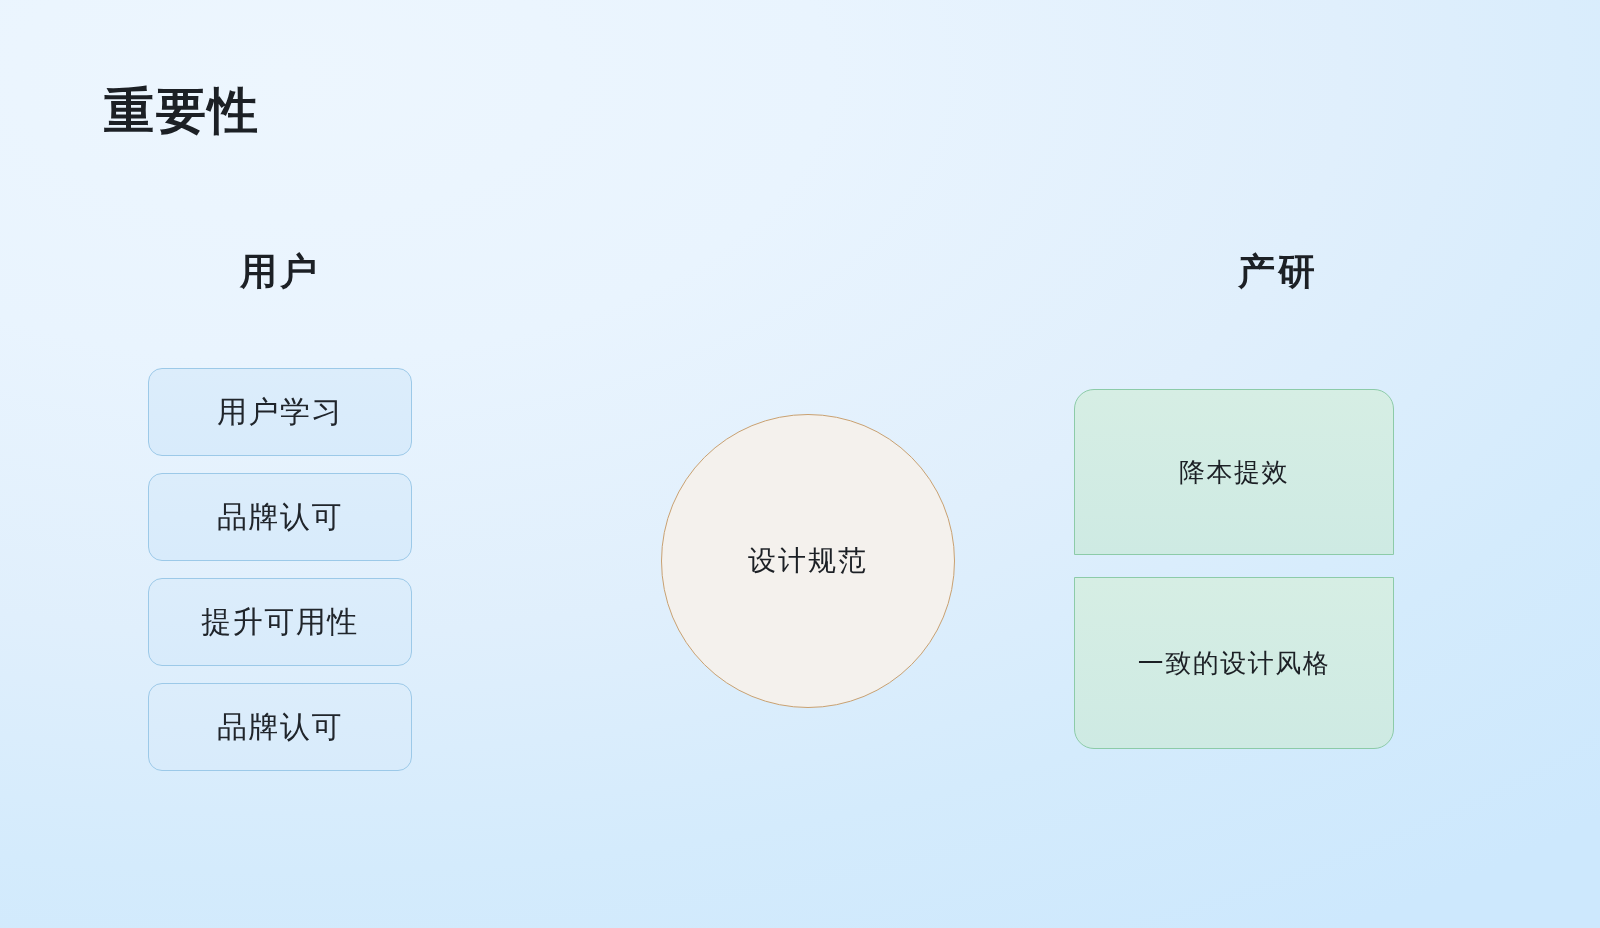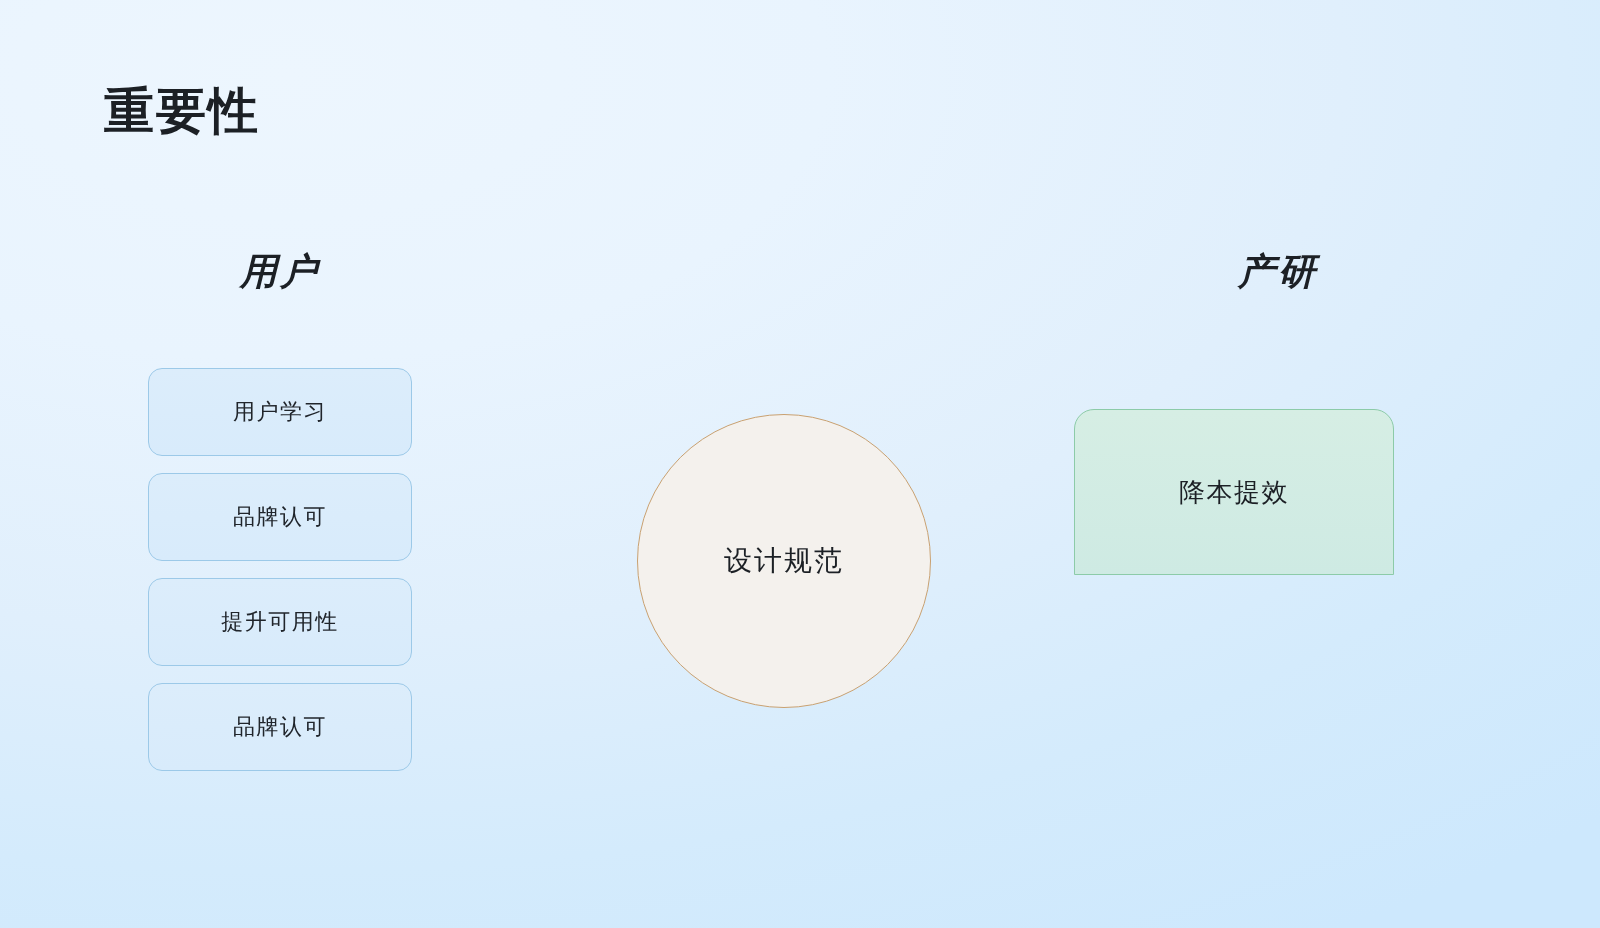--- a/index.html
+++ b/index.html
@@ -36,21 +36,20 @@
     line-height: 1.18;
     letter-spacing: 2px;
     color: #1c2025;
     white-space: nowrap;
   }
 
   
   .column {
     position: absolute;
     top: 250px;
-    font-style: italic;
   }
 
   .column-header {
     font-size: 37px;
     font-weight: 700;
     letter-spacing: 3px;
     color: #1c2025;
     text-align: center;
     line-height: 1.2;
     white-space: nowrap;
@@ -74,31 +73,31 @@
 
   .blue-card {
     width: 264px;
     height: 88px;
     border-radius: 14px;
     background: linear-gradient(180deg, #dcedfb 0%, #d8ebfb 100%);
     border: 1.4px solid #9cc9e8;
     display: flex;
     align-items: center;
     justify-content: center;
-    font-size: 22px;
+    font-size: 30px;
     font-weight: 500;
     letter-spacing: 1.5px;
     color: #20252b;
     white-space: nowrap;
   }
 
   
   .design-circle {
     position: absolute;
-    left: 637px;
+    left: 661px;
     top: 414px;
     width: 294px;
     height: 294px;
     border-radius: 50%;
     background: #f4f1ed;
     border: 1.4px solid #c9a171;
     display: flex;
     align-items: center;
     justify-content: center;
     font-size: 28px;
@@ -110,21 +109,20 @@
 
   
   .green-stack {
     position: absolute;
     left: 1074px;
     top: 389px;
     width: 320px;
     display: flex;
     flex-direction: column;
     gap: 22px;
-    margin-top: 20px;
   }
 
   .green-card {
     width: 320px;
     display: flex;
     align-items: center;
     justify-content: center;
     background: linear-gradient(180deg, #d6eee4 0%, #ceeae3 100%);
     border: 1.4px solid #8ccba8;
     font-size: 26px;
@@ -157,15 +155,16 @@
 
 
   <div class="design-circle">设计规范</div>
 
   <div class="column" id="col-product">
     <div class="column-header">产研</div>
   </div>
 
   <div class="green-stack">
     <div class="green-card top">降本提效</div>
+    <div class="green-card bottom">一致的设计风格</div>
   </div>
 
 </div>
 
 </body></html>

